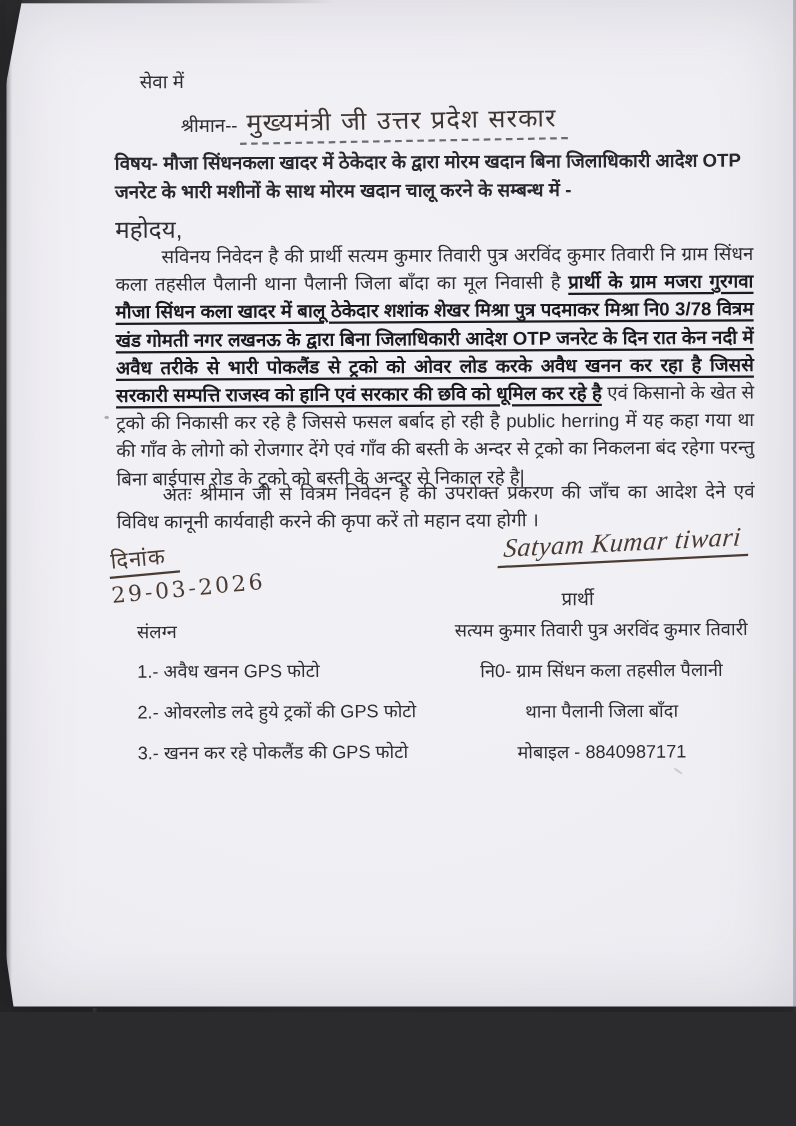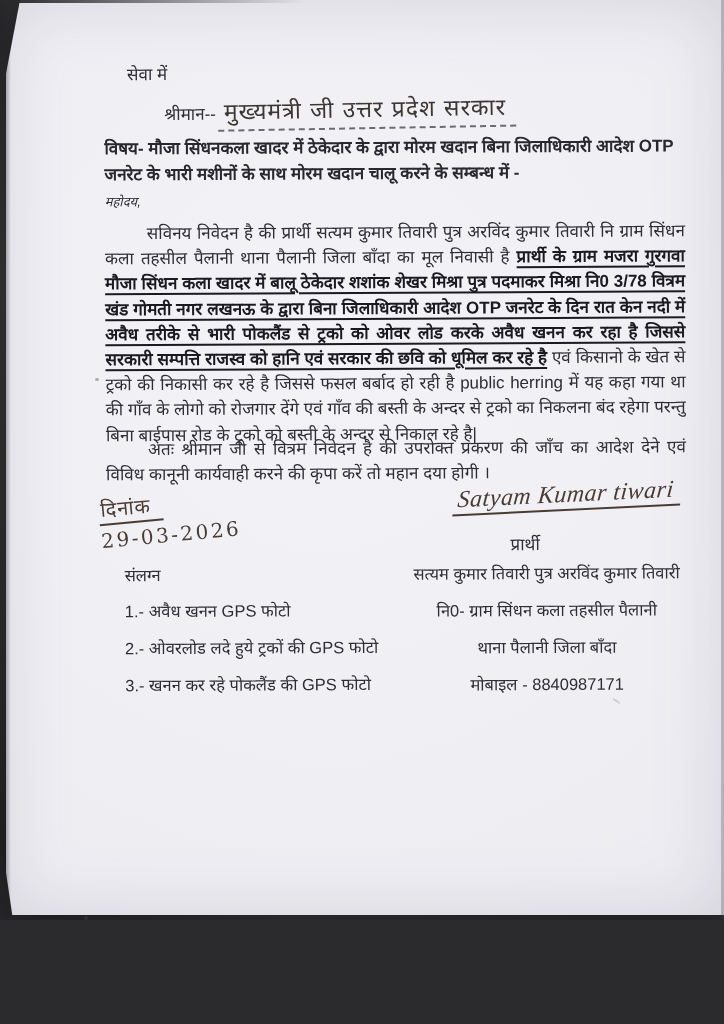--- a/index.html
+++ b/index.html
@@ -39,21 +39,21 @@
   .addr-hw{
     display:inline-block;
     font-family:"DejaVu Serif","Liberation Serif",serif;
     font-size:23px;letter-spacing:1px;color:#3e3632;
     border-bottom:2px dashed #6b6b74;
     padding:0 10px 3px 6px;margin-left:2px;
     transform:rotate(-0.7deg);transform-origin:left bottom;
   }
   .subject{position:absolute;left:106px;top:135px;width:580px;
     font-size:17px;line-height:25.5px;font-weight:600;color:#29282f;}
-  .greeting{position:absolute;left:106px;top:191px;font-size:13px;font-style:italic;}
+  .greeting{position:absolute;left:106px;top:191px;font-size:22px;}
   .bodyp{position:absolute;left:106px;top:220px;width:580px;margin:0;
     font-size:17px;line-height:25.2px;text-indent:42px;text-align:justify;}
   .bu{font-weight:bold;color:#1b1a20;text-decoration:underline;
     text-underline-offset:4px;text-decoration-thickness:1.6px;}
   .closing{position:absolute;left:106px;top:436px;width:580px;margin:0;
     font-size:17px;line-height:25.2px;text-indent:42px;text-align:justify;}
 
   .hw{font-family:"DejaVu Serif","Liberation Serif",serif;color:#4a3b33;}
   .date-block{position:absolute;left:97px;top:495px;transform:rotate(-5deg);transform-origin:left top;}
   .date-label{font-size:20px;display:inline-block;border-bottom:2px solid #4a3b33;

